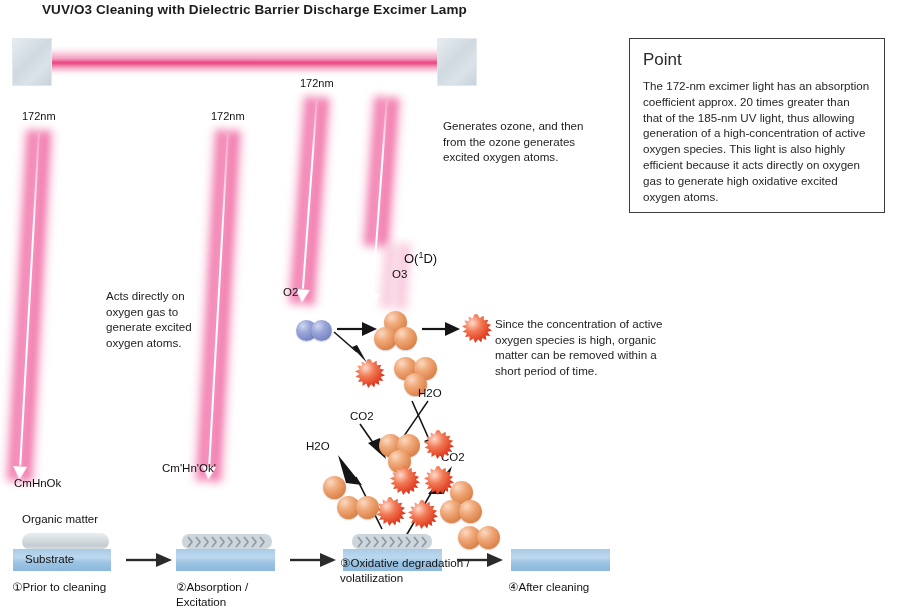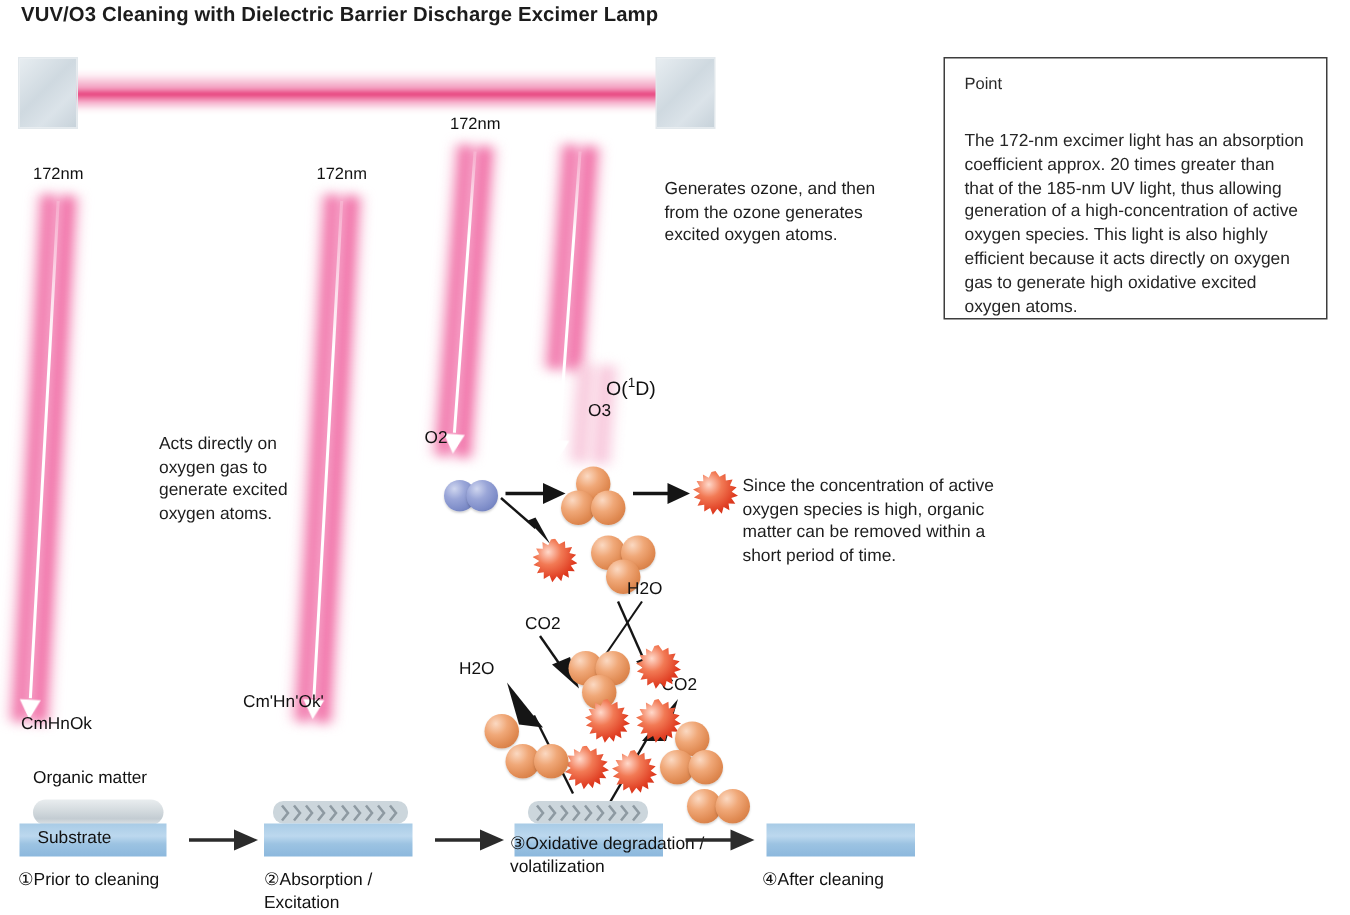--- a/index.html
+++ b/index.html
@@ -1,18 +1,18 @@
 <!DOCTYPE html>
 <html><head>
 <meta charset="utf-8">
 <style>
   html,body{margin:0;padding:0;background:#ffffff;}
   body{width:900px;height:610px;position:relative;overflow:hidden;
        font-family:"Liberation Sans","DejaVu Sans",sans-serif;color:#1a1a1a;}
-  .abs{position:absolute;}
+  .abs{position:absolute;margin-left:28px;}
   #page-title{left:14px;top:2px;font-size:13.5px;font-weight:bold;letter-spacing:.1px;color:#1c1c1c;}
 
   
   .lamp-cap{position:absolute;width:38px;height:46px;
      background:linear-gradient(135deg,#e7edf1 0%,#cfd9e0 45%,#dbe3e9 70%,#c7d2da 100%);
      border:1px solid #e2e8ec;}
   .lamp-tube{position:absolute;height:30px;
      background:linear-gradient(to bottom,#ffffff 0%,#fdeef4 14%,#f39fc0 42%,#e8457f 56%,#f6b2cd 74%,#fdf0f5 90%,#ffffff 100%);
      filter:blur(.6px);}
 
@@ -32,21 +32,21 @@
      border-left:7px solid transparent;border-right:7px solid transparent;border-top:13px solid #ffffff;
      filter:blur(.3px);}
   .beam-label{position:absolute;font-size:11px;color:#111;white-space:nowrap;}
 
   
   .note{position:absolute;font-size:11.6px;line-height:15.6px;color:#1d1d1d;white-space:pre-line;}
 
   
   #point-box{position:absolute;left:629px;top:38px;width:256px;height:175px;
      border:1.6px solid #3d3d3d;background:#fff;box-sizing:border-box;padding:11px 13px 0 13px;}
-  #point-heading{font-size:11px;color:#2a2a2a;margin-bottom:24px;}
+  #point-heading{font-size:17px;color:#2a2a2a;margin-bottom:8px;}
   #point-body{font-size:11.6px;line-height:15.8px;color:#262626;}
 
   
   .atom{position:absolute;border-radius:50%;}
   .atom.o{background:radial-gradient(circle at 33% 28%,#fbd9c2 0%,#f0a878 34%,#e08a52 66%,#c5703c 100%);
      box-shadow:0 1px 1.5px rgba(0,0,0,.18);}
   .atom.b{background:radial-gradient(circle at 33% 28%,#cfd6ef 0%,#9aa6d8 34%,#7d8cc8 68%,#5f6fae 100%);
      box-shadow:0 1px 1.5px rgba(0,0,0,.18);}
   .star{position:absolute;background:radial-gradient(circle at 35% 30%,#ffd9cb 0%,#f27a55 30%,#df3b20 65%,#b92712 100%);
      clip-path:polygon(50% 0%,59% 13%,72% 6%,73% 21%,88% 19%,82% 32%,97% 36%,86% 46%,100% 55%,

